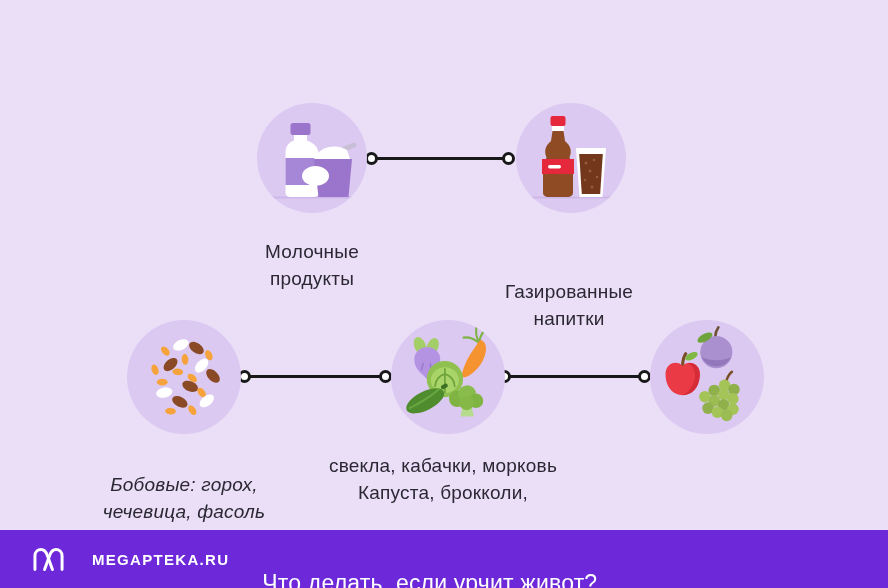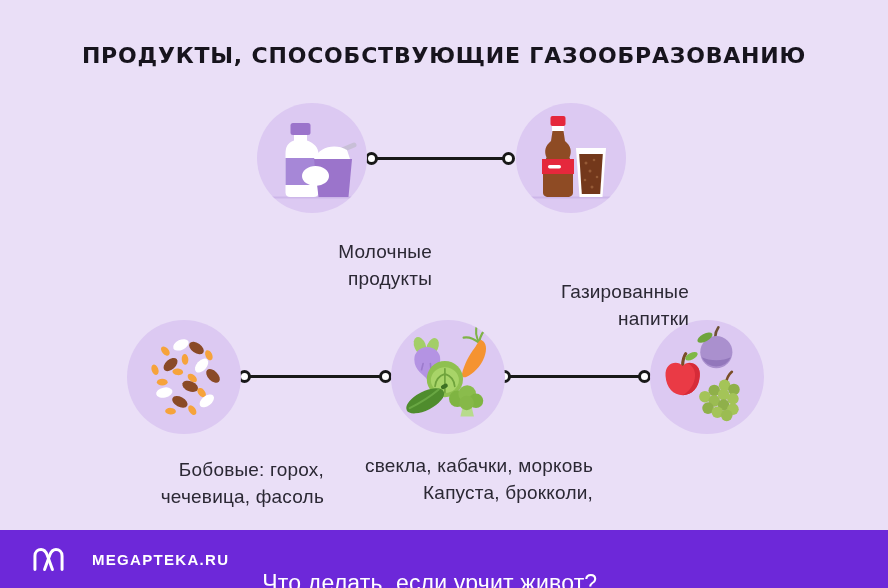--- a/index.html
+++ b/index.html
@@ -27,42 +27,41 @@
   .line-b1{left:245px;top:375px;width:141px;}
   .line-b2{left:505px;top:375px;width:140px;}
   .dot{
     position:absolute;width:7px;height:7px;background:#fff;
     border:3px solid #181818;border-radius:50%;
   }
   .dot-t1{left:365px;top:152px;} .dot-t2{left:502px;top:152px;}
   .dot-b1{left:238px;top:370px;} .dot-b2{left:379px;top:370px;}
   .dot-b3{left:498px;top:370px;} .dot-b4{left:638px;top:370px;}
   .label{
-    position:absolute;text-align:right;font-size:19px;line-height:27px;
+    position:absolute;text-align:center;font-size:19px;line-height:27px;
     color:#2B2834;letter-spacing:0.2px;
   }
   .l-dairy{left:192px;top:238px;width:240px;}
   .l-soda{left:449px;top:238px;width:240px;margin-top:40px;}
-  .l-beans{left:44px;top:456px;width:280px;}
+  .l-beans{left:44px;top:471px;width:280px;font-style:italic;}
   .l-veg{left:293px;top:452px;width:300px;}
   .l-fruit{left:554px;top:452px;width:300px;}
   .footer{
     position:absolute;left:0;top:530px;width:100%;height:58px;
     background:#6d28d9;display:flex;align-items:center;color:#FFFFFF;
   }
   .footer .logo{margin-left:31px;flex:0 0 auto;}
   .brand{margin-left:26px;font-weight:700;font-size:15px;letter-spacing:1.3px;}
   .question{margin-left:33px;font-weight:400;font-size:23px;letter-spacing:0.2px;margin-top:48px;}
 </style>
 </head>
 <body>
 
 <div class="stage">
 
-  <div class="title">ПРОДУКТЫ, СПОСОБСТВУЮЩИЕ ГАЗООБРАЗОВАНИЮ</div>
 
   <div class="line line-top"></div>
   <div class="dot dot-t1"></div>
   <div class="dot dot-t2"></div>
 
   <div class="line line-b1"></div>
   <div class="line line-b2"></div>
   <div class="dot dot-b1"></div>
   <div class="dot dot-b2"></div>
   <div class="dot dot-b3"></div>

